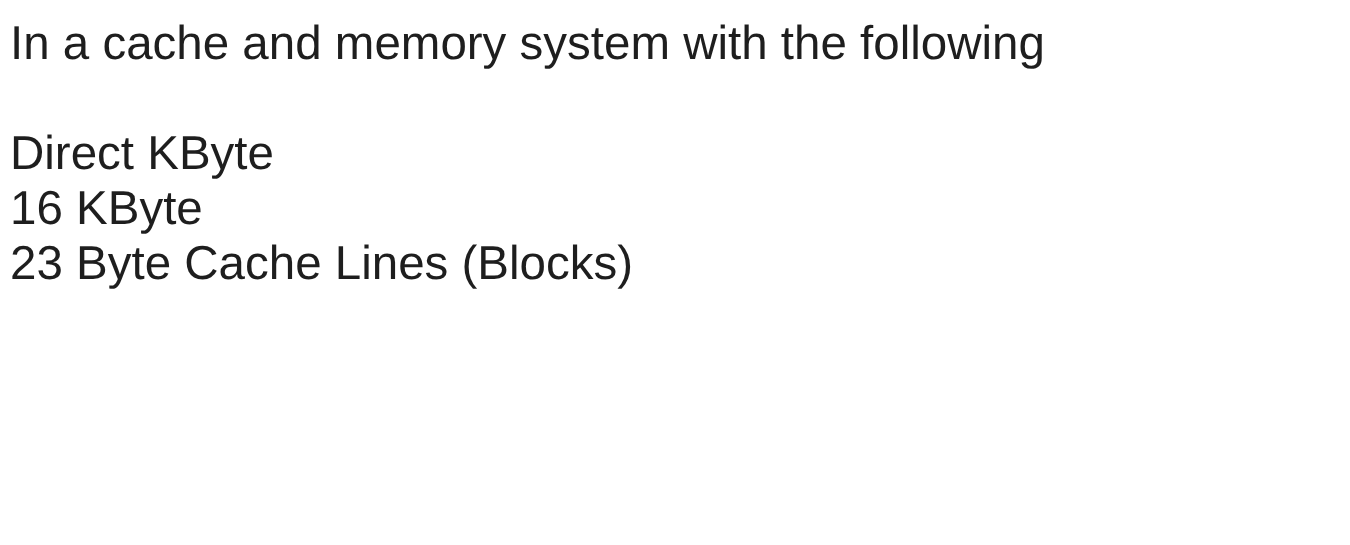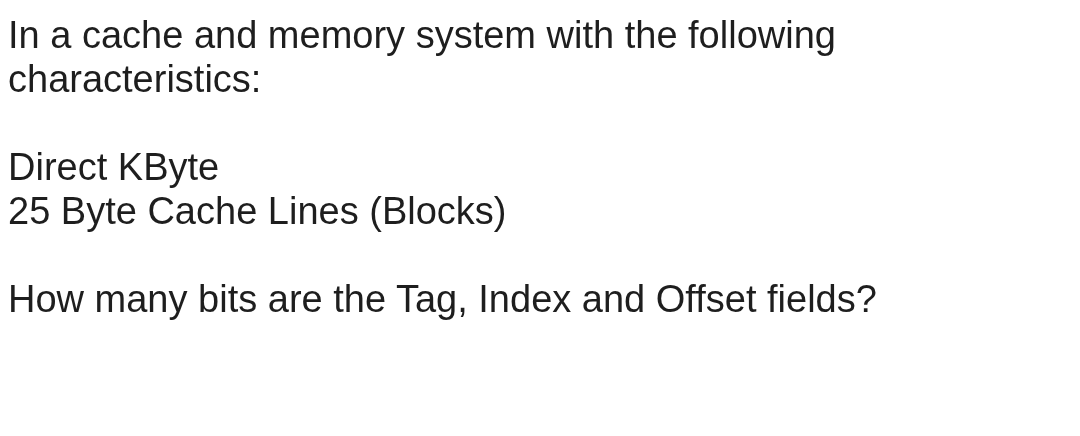--- a/index.html
+++ b/index.html
@@ -31,19 +31,18 @@
   }
   .spacer {
     height: 44px;
   }
 </style>
 </head>
 <body>
 
 <div class="question-page">
   <p class="line">In a cache and memory system with the following</p>
-  <p class="line">characteristics:</p>
   <div class="spacer"></div>
   <p class="line">Direct KByte</p>
-  <p class="line">25 Byte Cache Lines (Blocks)</p>
+  <p class="line">16 KByte</p>
+  <p class="line">23 Byte Cache Lines (Blocks)</p>
   <div class="spacer"></div>
-  <p class="line">How many bits are the Tag, Index and Offset fields?</p>
 </div>
 
 </body></html>

